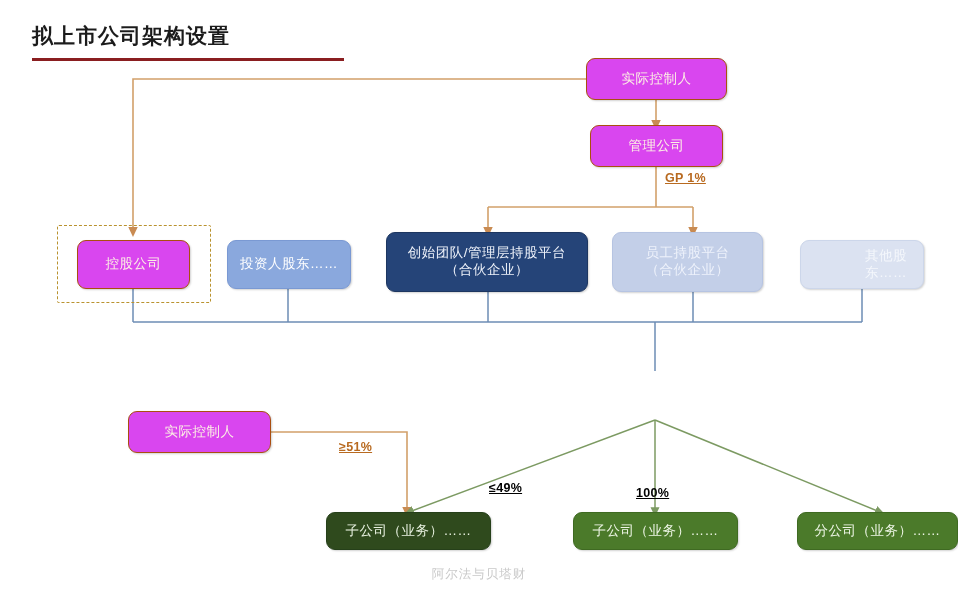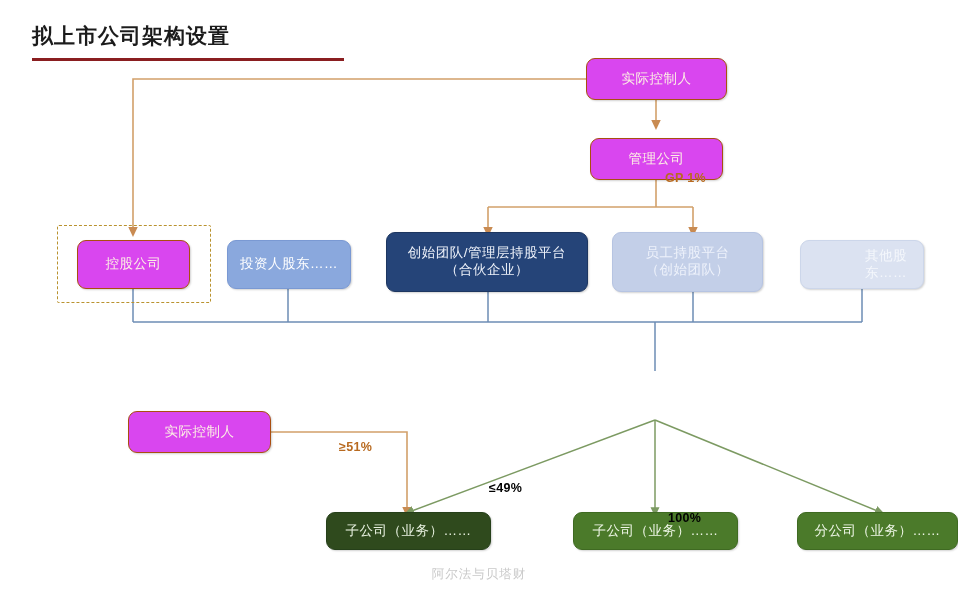--- a/index.html
+++ b/index.html
@@ -60,20 +60,21 @@
   }
 
   
   .edge-label{
     position:absolute;
     font-size:12.5px;
     font-weight:700;
     font-family:"Liberation Sans","DejaVu Sans",sans-serif;
     white-space:nowrap;
     letter-spacing:.3px;
+    text-decoration:underline;
   }
   .lbl-orange{color:#b86a20;}
   .lbl-gray{color:#000000;}
 
   .watermark{
     position:absolute;left:0;top:566px;width:958px;
     text-align:center;
     font-size:12.5px;color:#c9c9c9;letter-spacing:1px;
     font-family:"Liberation Sans","DejaVu Sans",sans-serif;
   }
@@ -131,45 +132,45 @@
       <path d="M655,420 L409,512" marker-end="url(#arrGreen)"></path>
       <path d="M655,420 L655,512" marker-end="url(#arrGreen)"></path>
       <path d="M655,420 L880,512" marker-end="url(#arrGreen)"></path>
     </g>
   </svg>
 
   <div class="dash-group" style="left:57px;top:225px;width:152px;height:76px;"></div>
 
   <div class="node n-orange" style="left:586px;top:58px;width:141px;height:42px;">实际控制人</div>
 
-  <div class="node n-orange" style="left:590px;top:138px;width:133px;height:42px;">管理公司</div>
+  <div class="node n-orange" style="left:590px;top:125px;width:133px;height:42px;">管理公司</div>
 
   <div class="node n-orange" style="left:77px;top:240px;width:113px;height:49px;">控股公司</div>
 
   <div class="node n-lightblue" style="left:227px;top:240px;width:124px;height:49px;">投资人股东……</div>
 
   <div class="node n-navy" style="left:386px;top:232px;width:202px;height:60px;">创始团队/管理层持股平台
 （合伙企业）</div>
 
   <div class="node n-palelav" style="left:612px;top:232px;width:151px;height:60px;">员工持股平台
-（创始团队）</div>
+（合伙企业）</div>
 
   <div class="node n-palest" style="left:800px;top:240px;width:124px;height:49px;">其他股东……</div>
 
 
   <div class="node n-orange" style="left:128px;top:411px;width:143px;height:42px;">实际控制人</div>
 
   <div class="node n-greendark" style="left:326px;top:512px;width:165px;height:38px;">子公司（业务）……</div>
 
   <div class="node n-green" style="left:573px;top:512px;width:165px;height:38px;">子公司（业务）……</div>
 
   <div class="node n-green" style="left:797px;top:512px;width:161px;height:38px;">分公司（业务）……</div>
 
   <div class="edge-label lbl-orange" style="left:665px;top:171px;">GP 1%</div>
 
   <div class="edge-label lbl-orange" style="left:311px;top:440px;margin-left:28px;">≥51%</div>
 
   <div class="edge-label lbl-gray" style="left:489px;top:481px;">≤49%</div>
 
-  <div class="edge-label lbl-gray" style="left:668px;top:486px;margin-top:25px;">100%</div>
+  <div class="edge-label lbl-gray" style="left:636px;top:486px;">100%</div>
 
   <div class="watermark">阿尔法与贝塔财</div>
 </div>
 
 </body></html>

